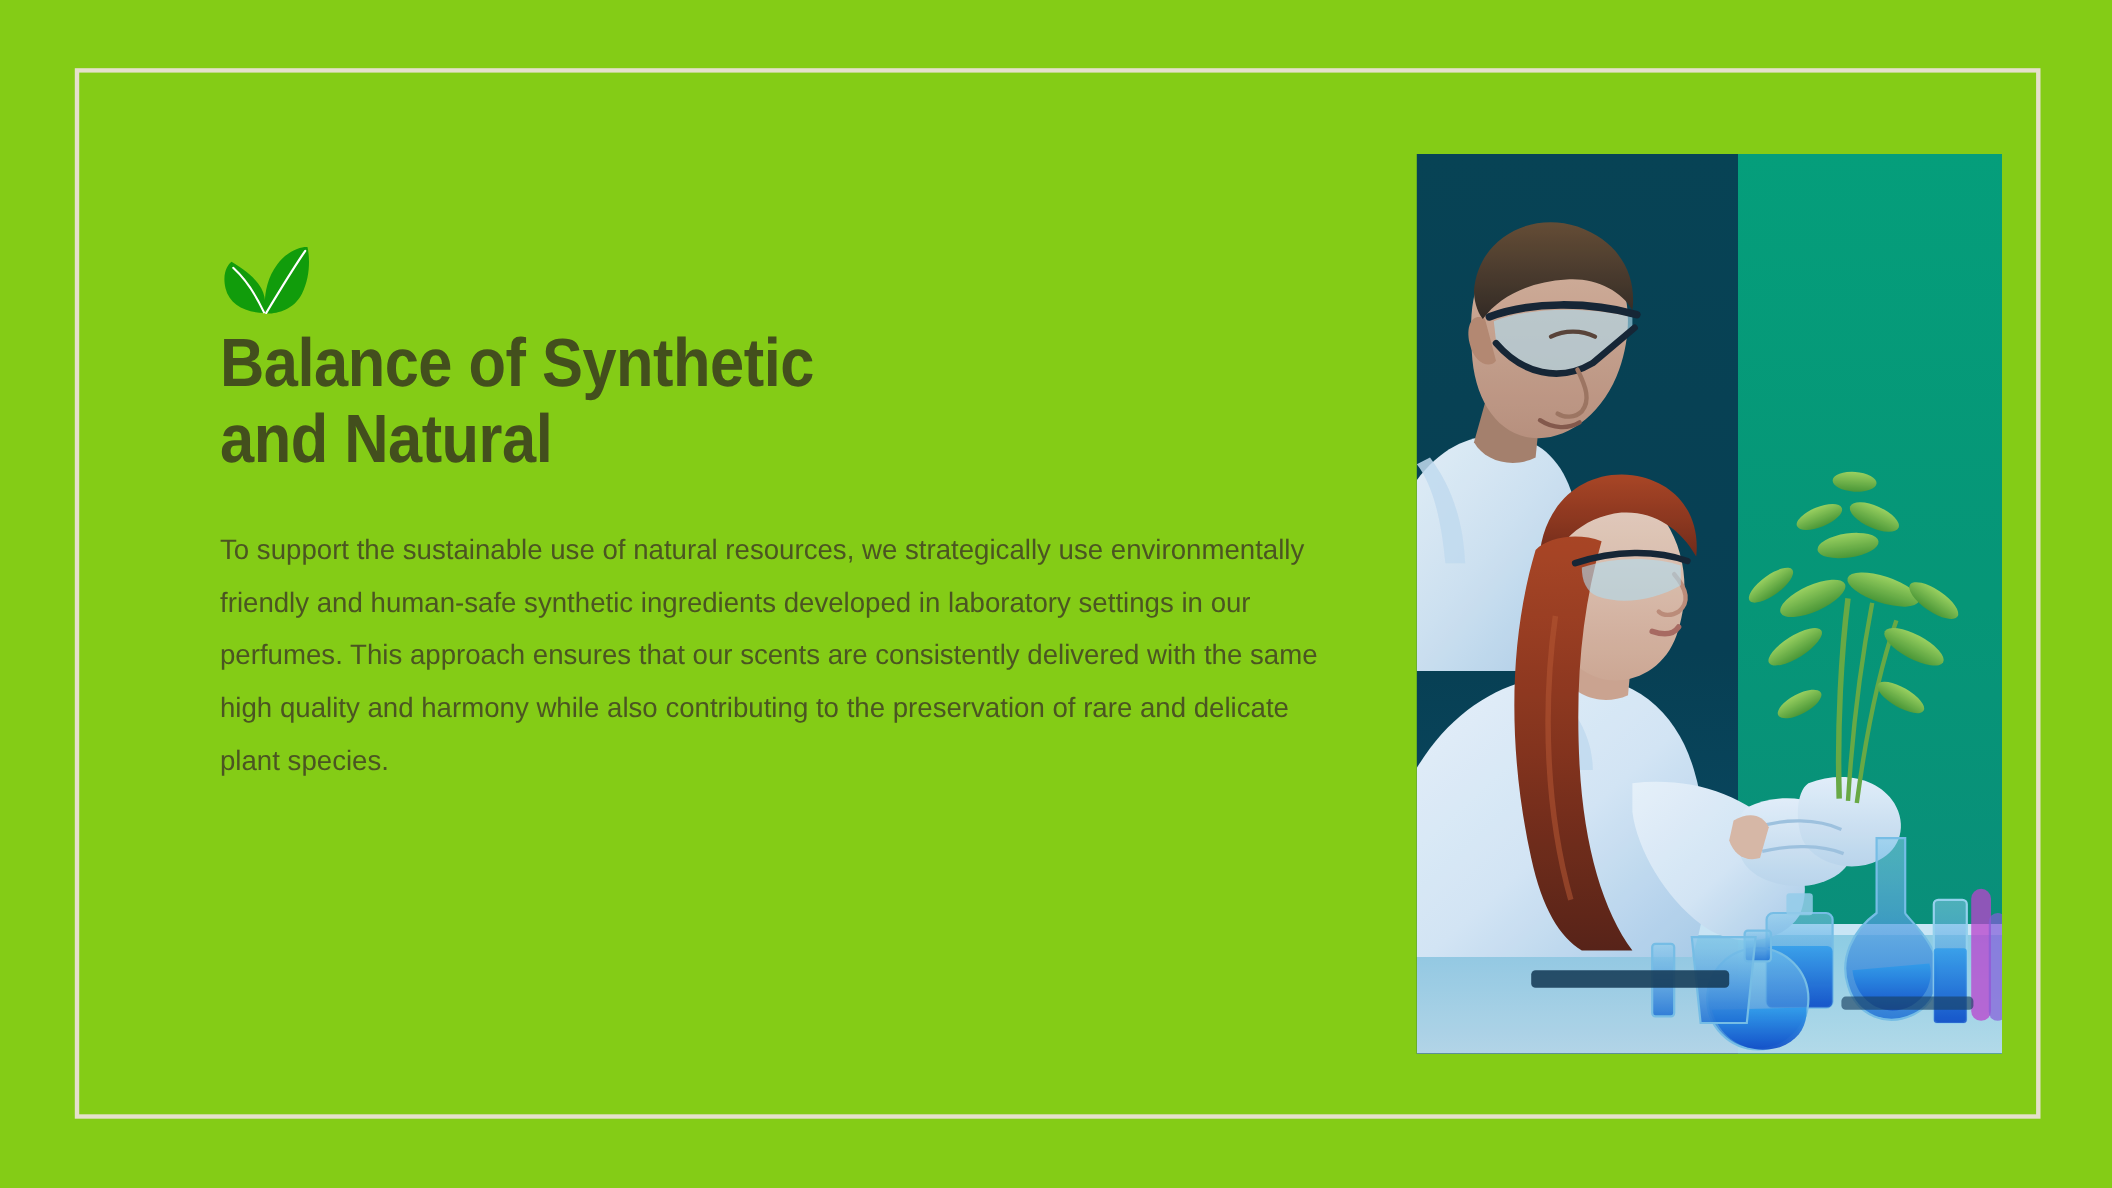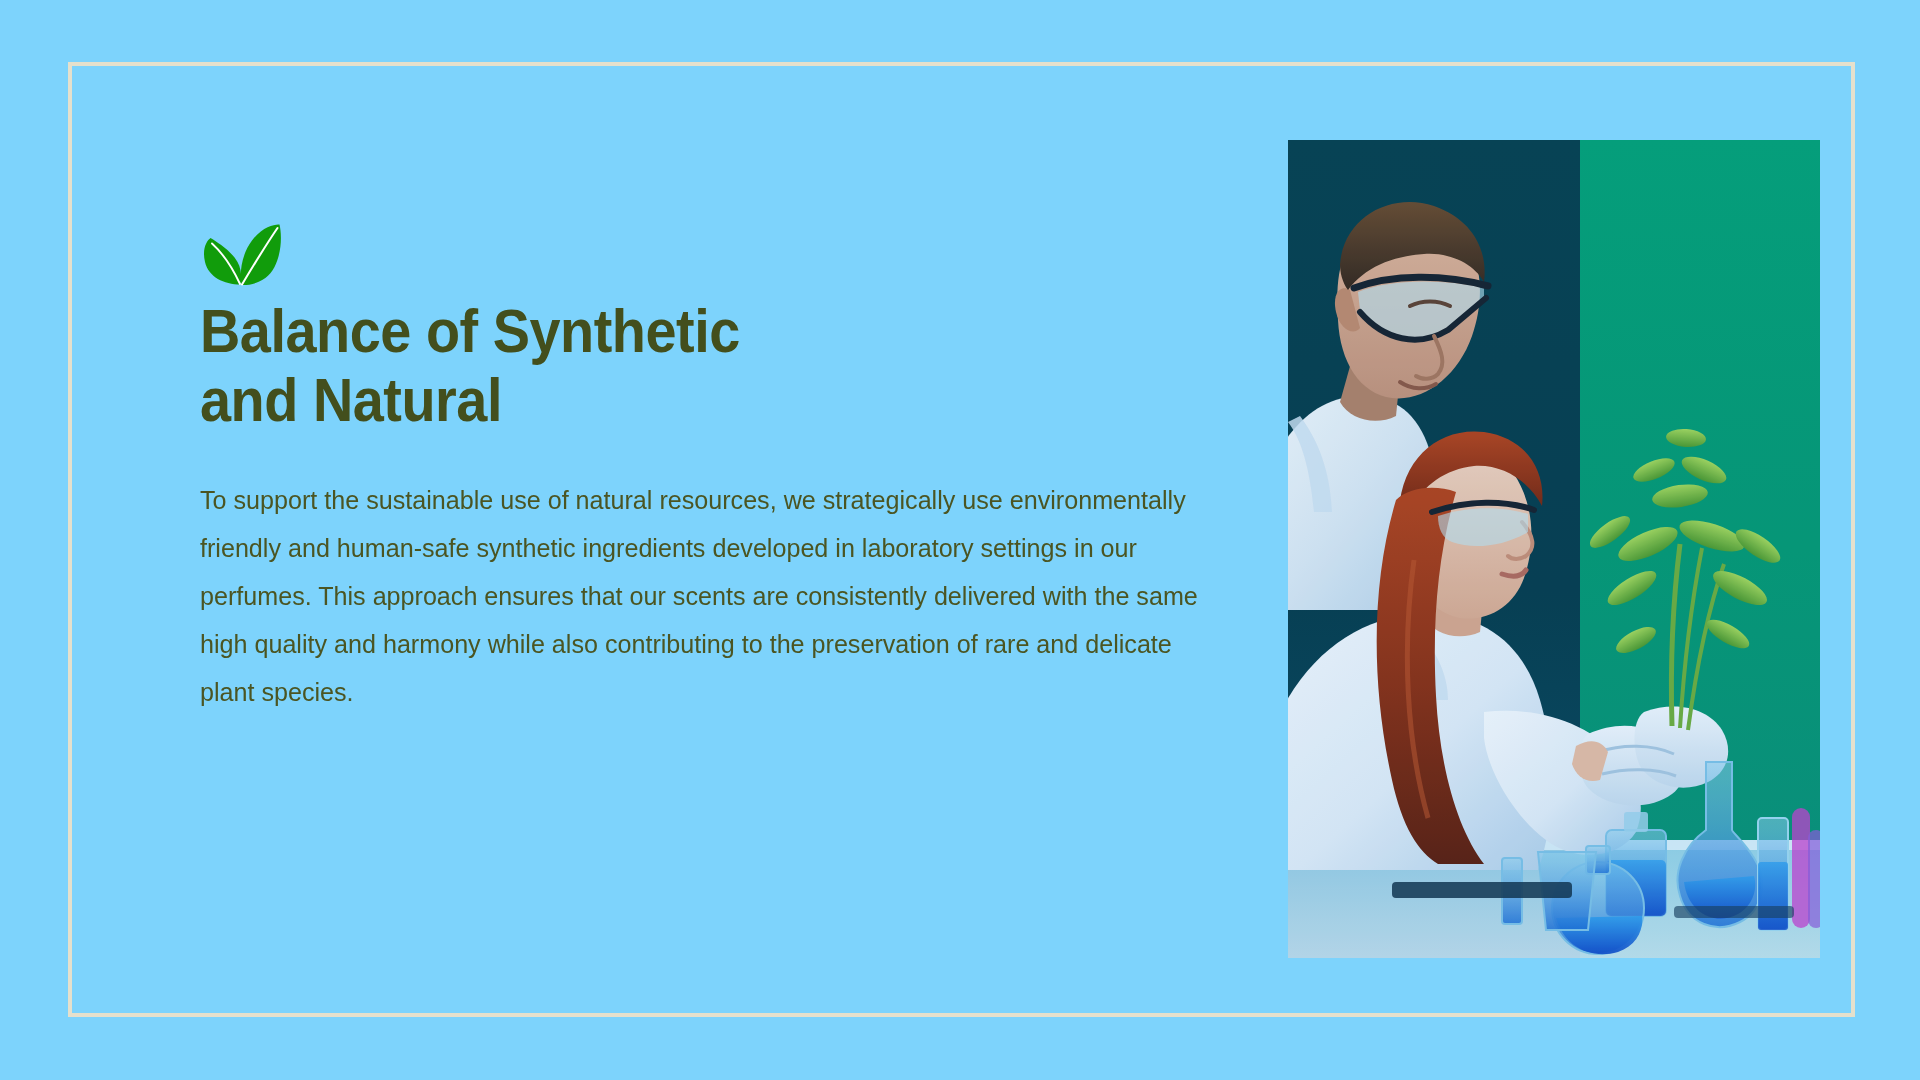--- a/index.html
+++ b/index.html
@@ -13,21 +13,21 @@
     font-family: "Liberation Sans", sans-serif;
     overflow: hidden;
   }
 
   
   #slide {
     position: absolute;
     left: 0; top: 0;
     width: 1920px;
     height: 1080px;
-    background: #7dd3fc;
+    background: #84cc16;
   }
 
   #slide-border {
     position: absolute;
     left: 68px;
     top: 62px;
     width: 1787px;
     height: 955px;
     border: 4px solid #e5e0cc;
     box-sizing: border-box;

